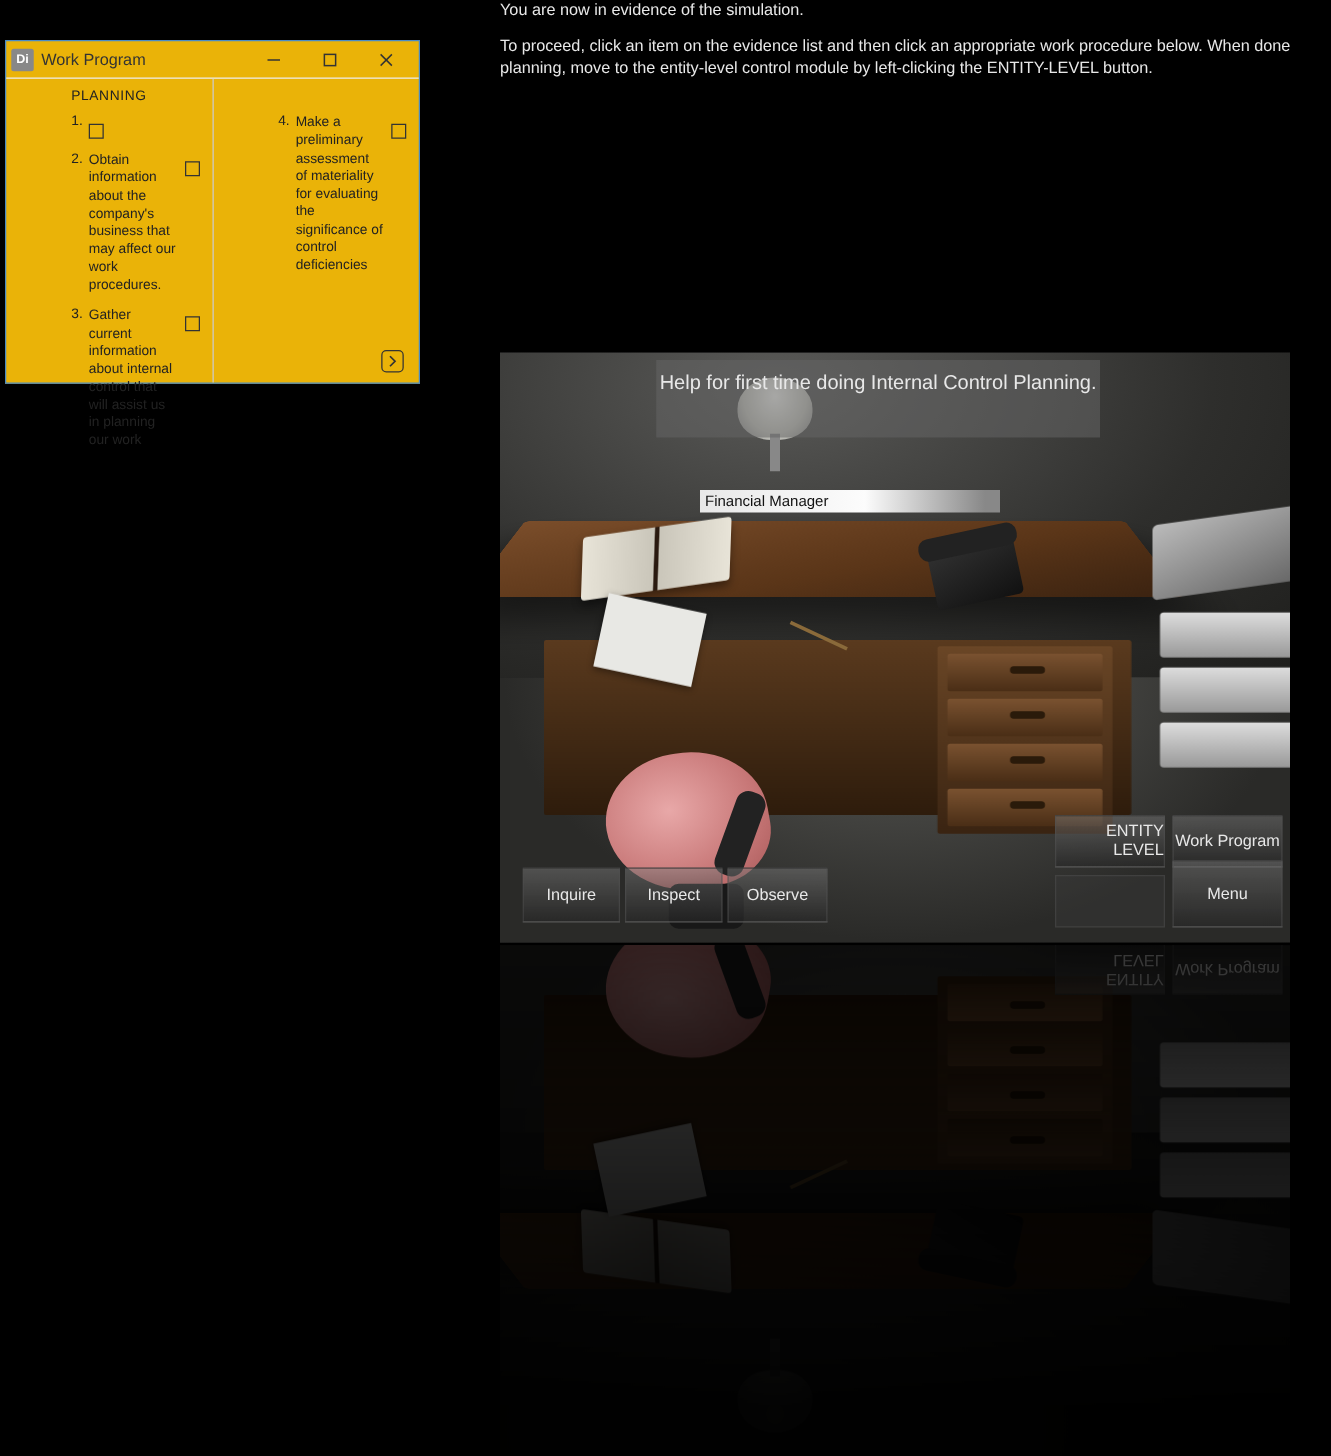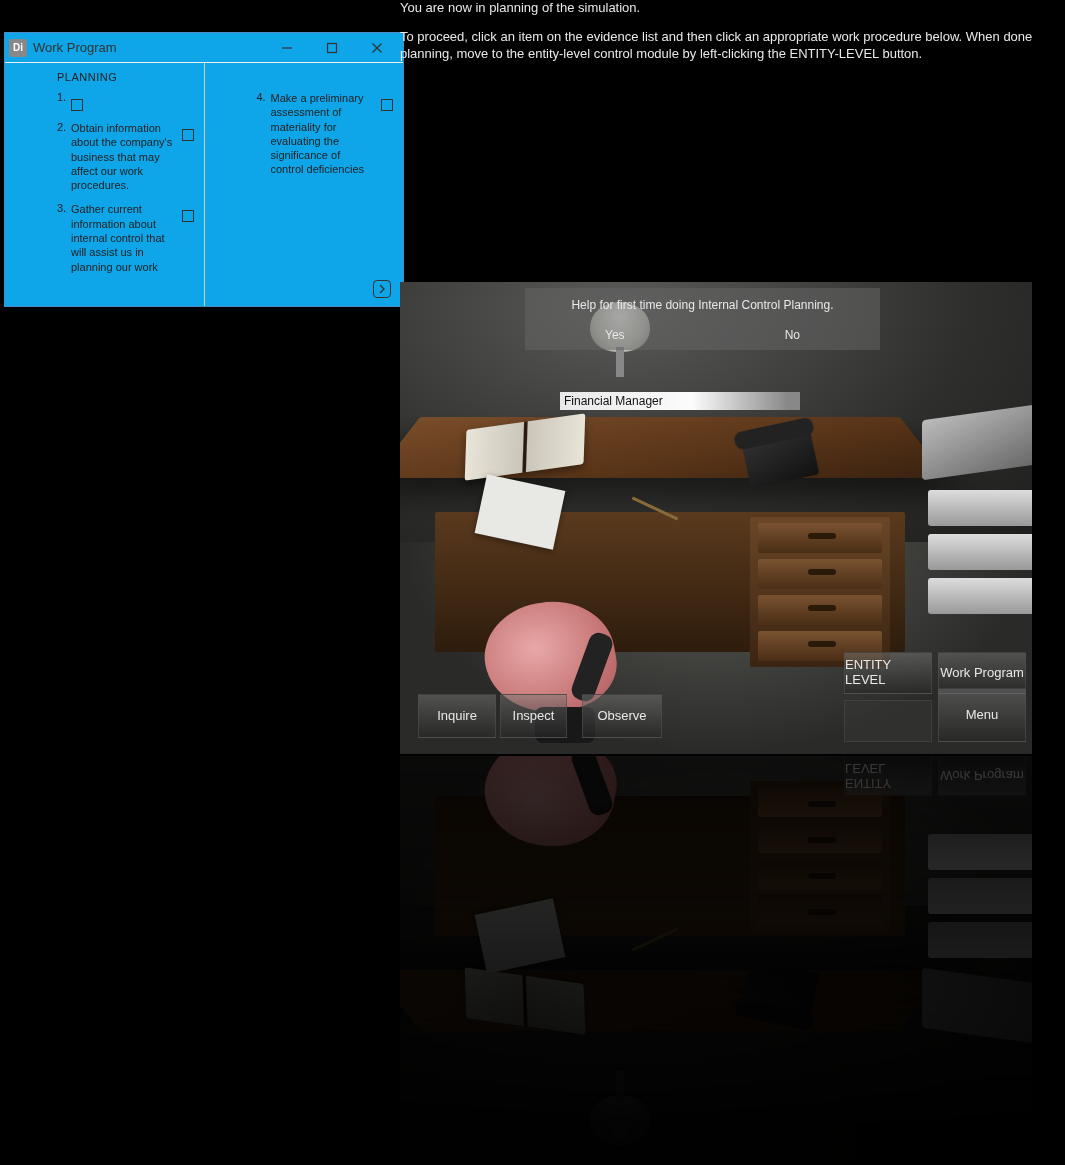--- a/index.html
+++ b/index.html
@@ -10,23 +10,23 @@
     font-family: Arial, sans-serif;
     position: relative;
     overflow: hidden;
   }
 
   
   .work-program-window {
     position: absolute;
     left: 4px;
     top: 32px;
-    width: 400px;
+    width: 332px;
     height: 275px;
-    background: #0ea5e9;
+    background: #eab308;
     border: 1px solid #4a8bc5;
   }
   .wp-titlebar {
     height: 30px;
     display: flex;
     align-items: center;
     padding: 0 4px;
     border-bottom: 1px solid #eee;
   }
   .wp-icon {
@@ -242,21 +242,21 @@
     height:36px; margin-top:8px;
     background: linear-gradient(180deg,#ddd,#999);
     border-radius:3px; width:120px;
   }
   .printer-stack { position:absolute; top:70px; left:6px; }
 
   
   .help-banner {
     position:absolute; left:125px; top:6px; width:355px; height:62px;
     background: rgba(100,100,100,0.55);
-    color:#e8e8e8; font-size:12px; text-align:center;
+    color:#e8e8e8; font-size:16px; text-align:center;
     padding-top:10px;
   }
   .help-opts { display:flex; justify-content:space-around; margin-top:14px; }
   .help-opt { cursor:pointer; padding: 2px 12px; }
 
   
   .fm-bar {
     position:absolute; left:160px; top:110px; width:240px; height:18px;
     background: linear-gradient(90deg,#e8e8e8,#fcfcfc 55%,#888 95%);
     color:#111; font-size:12px; padding-left:4px;
@@ -265,25 +265,25 @@
 
   
   .scene-btn {
     position:absolute;
     height:34px;
     background: linear-gradient(180deg, rgba(120,120,120,0.5), rgba(40,40,40,0.6));
     color:#e8e8e8; font-size:13px;
     display:flex; align-items:center; justify-content:center;
     border:1px solid rgba(80,80,80,0.6);
     cursor:pointer;
-    text-align:left;
+    text-align:right;
     line-height:1.15;
   }
   .btn-inquire { left:18px; bottom:16px; width:78px; height:44px;}
-  .btn-inspect { left:100px; bottom:16px; width:67px; height:44px;}
+  .btn-inspect { left:100px; bottom:16px; width:78px; height:44px;}
   .btn-observe { left:182px; bottom:16px; width:80px; height:44px;}
   .btn-entity  { right:100px; bottom:60px; width:88px; height:42px;}
   .btn-workprog{ right:6px;  bottom:60px; width:88px; height:42px;}
   .btn-menu    { right:6px;  bottom:12px; width:88px; height:54px;}
   .blank-slot  { right:100px; bottom:12px; width:88px; height:42px; background: rgba(60,60,60,0.35); border:1px solid rgba(80,80,80,0.5);}
 
   
   .scene-reflection {
     position:absolute;
     left: 400px;
@@ -359,21 +359,21 @@
     </div>
     <div class="wp-next">
       <svg width="10" height="10" viewBox="0 0 10 10">
           <polyline points="3,1 7,5 3,9" fill="none" stroke="#333" stroke-width="1.4"></polyline>
         </svg>
     </div>
   </div>
 </div>
 
 <div class="instructions">
-  <div class="instr-line">You are now in planning of the simulation.</div>
+  <div class="instr-line">You are now in evidence of the simulation.</div>
   <div class="instr-line">To proceed, click an item on the evidence list and then click an appropriate work procedure below. When done planning, move to the entity-level control module by left-clicking the ENTITY-LEVEL button.</div>
 </div>
 
 <div class="scene">
   <div class="wall"></div>
   <div class="floor"></div>
 
   <div class="lamp">
     <div class="lamp-shade"></div>
       <div class="lamp-stem"></div>
@@ -404,24 +404,20 @@
   </div>
 
   <div class="chair">
     <div class="chair-back"></div>
     <div class="chair-arm"></div>
     <div class="chair-base"></div>
   </div>
 
   <div class="help-banner">
     <div>Help for first time doing Internal Control Planning.</div>
-    <div class="help-opts">
-      <div class="help-opt">Yes</div>
-      <div class="help-opt">No</div>
-    </div>
   </div>
 
   <div class="fm-bar">Financial Manager</div>
 
   <div class="scene-btn btn-inquire">Inquire</div>
   <div class="scene-btn btn-inspect">Inspect</div>
   <div class="scene-btn btn-observe">Observe</div>
   <div class="scene-btn btn-entity">ENTITY LEVEL</div>
   <div class="scene-btn btn-workprog">Work Program</div>
   <div class="scene-btn btn-menu">Menu</div>

